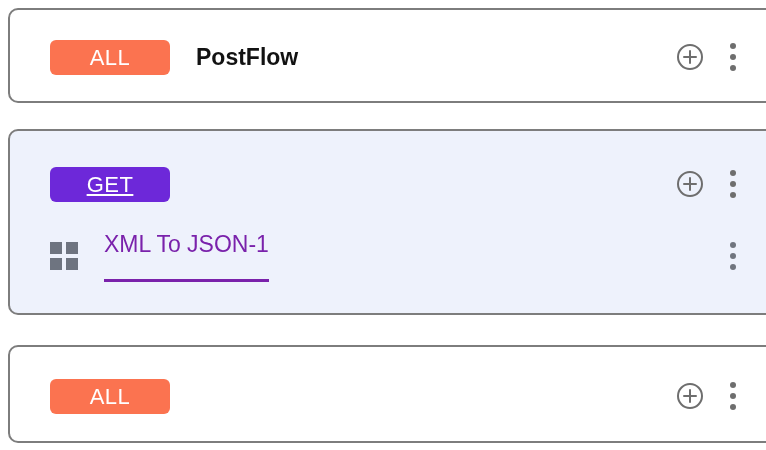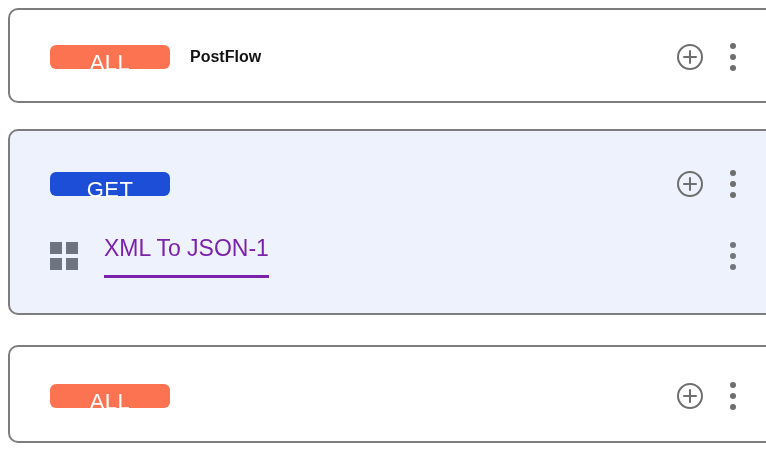--- a/index.html
+++ b/index.html
@@ -51,36 +51,36 @@
     box-sizing: border-box;
   }
   .card-1 .flow-row { margin-top: 19px; }
   .card-2 .flow-row { margin-top: 25px; }
   .card-3 .flow-row { margin-top: 21px; }
 
   
   .method-badge {
     flex: 0 0 auto;
     width: 120px;
-    height: 24px;
+    height: 35px;
     line-height: 35px;
     border-radius: 6px;
     text-align: center;
     color: #ffffff;
     font-size: 22px;
     font-weight: 400;
     letter-spacing: 0.5px;
   }
   .method-all { background: #fb7350; }
-  .method-get { background: #1d4ed8; }
+  .method-get { background: #6d28d9; text-decoration: underline; }
 
   
   .flow-title {
-    margin-left: 20px;
-    font-size: 16px;
+    margin-left: 26px;
+    font-size: 23px;
     font-weight: 700;
     color: #121212;
     white-space: nowrap;
   }
 
   
   .row-actions {
     position: absolute;
     right: 60px;
     top: 0;
@@ -139,21 +139,21 @@
     background: #6e7480;
   }
 
   .policy-link {
     margin-left: 26px;
     font-size: 23px;
     font-weight: 400;
     color: #7a22ab;
     text-decoration: none;
     border-bottom: 3px solid #7a22ab;
-    padding-bottom: 13px;
+    padding-bottom: 21px;
     white-space: nowrap;
     cursor: pointer;
   }
 
   .policy-actions {
     position: absolute;
     right: 60px;
     top: 0;
     height: 100%;
     display: flex;

